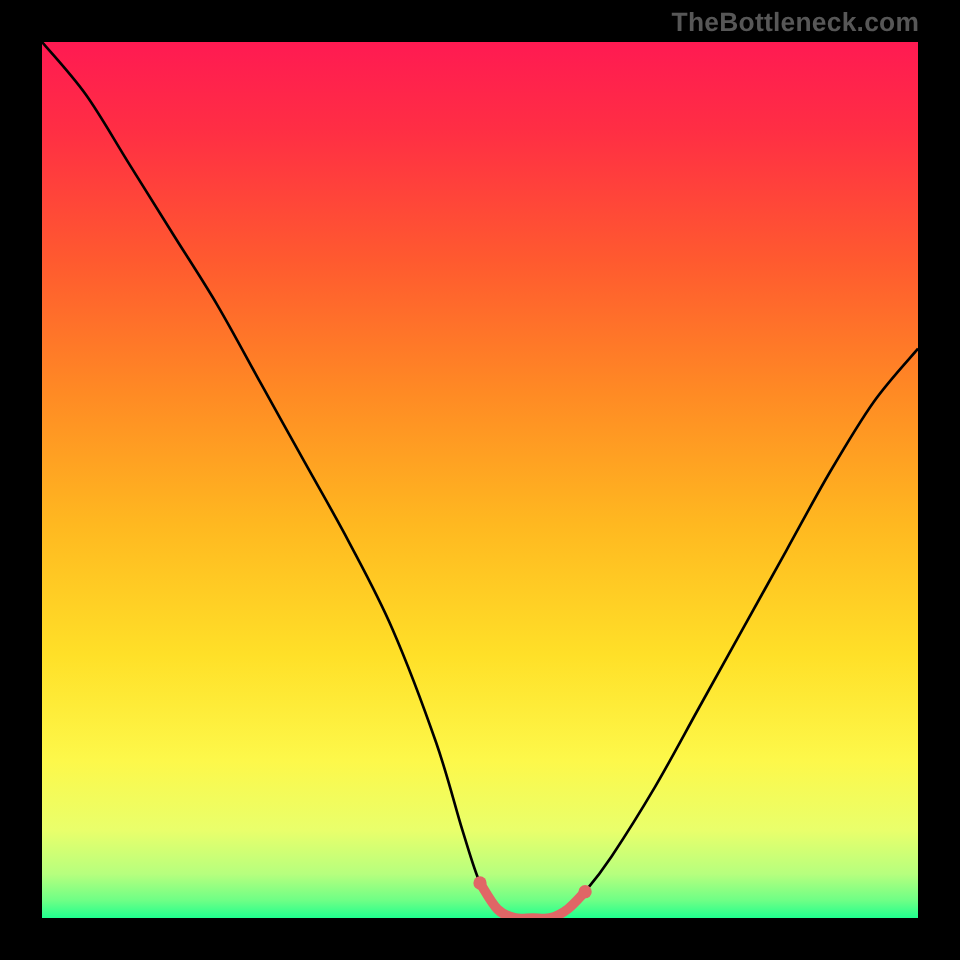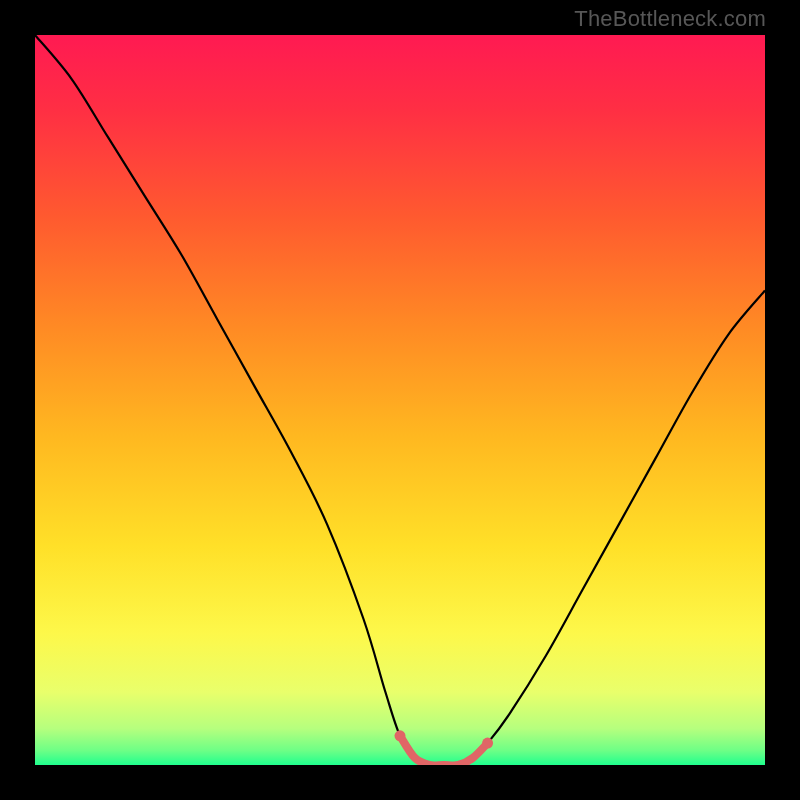--- a/index.html
+++ b/index.html
@@ -30,21 +30,21 @@
     left: 0;
     top: 0;
     width: 730px;
     height: 730px;
   }
   .watermark {
     position: absolute;
     top: 6px;
     right: 34px;
     font-size: 22px;
-    font-weight: 400;
+    font-weight: 700;
     color: #575757;
     letter-spacing: 0.2px;
   }
   svg {
     display: block;
   }
 </style>
 </head>
 <body>
 

